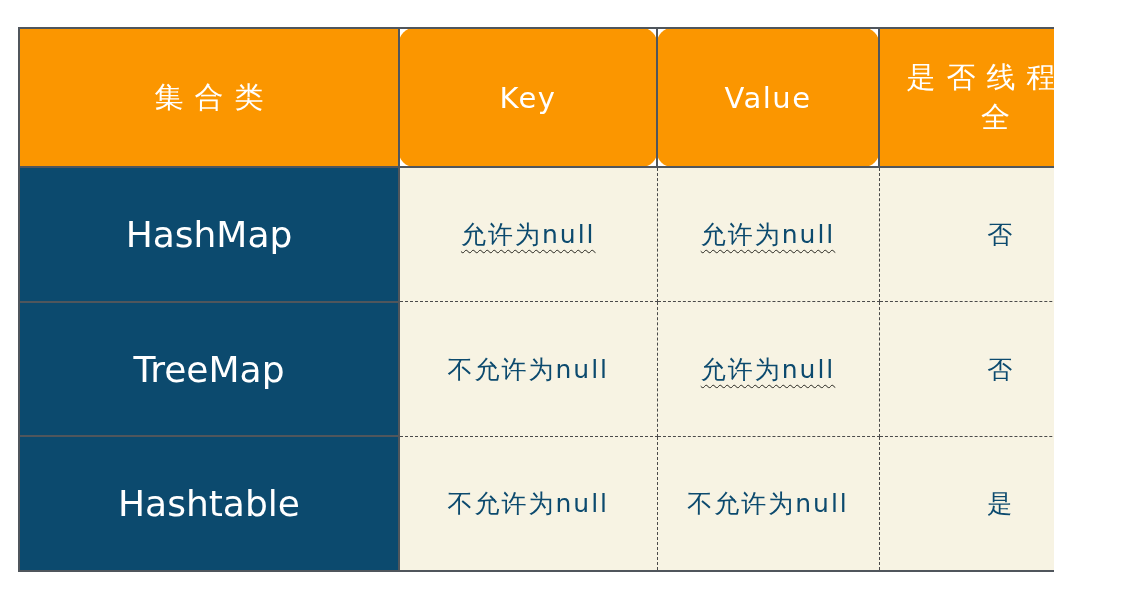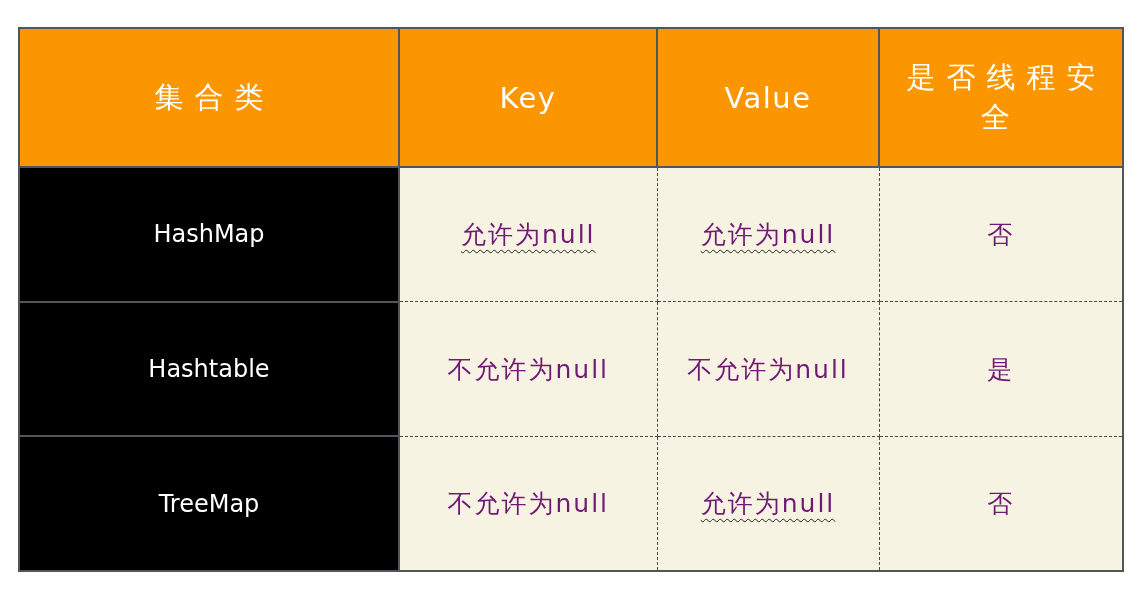--- a/index.html
+++ b/index.html
@@ -3,21 +3,21 @@
 <meta charset="utf-8">
 <style>
   html, body {
     margin: 0;
     padding: 0;
     background: #ffffff;
     font-family: "DejaVu Sans", "Liberation Sans", sans-serif;
   }
   .canvas {
     position: relative;
-    width: 1142px;
+    width: 1054px;
     height: 596px;
     background: #ffffff;
     overflow: hidden;
   }
   table.cmp {
     position: absolute;
     left: 18px;
     top: 27px;
     width: 1104px;
     height: 545px;
@@ -30,34 +30,34 @@
     background: #fb9600;
     color: #ffffff;
     font-size: 29px;
     font-weight: normal;
     height: 90px;
     text-align: center;
     vertical-align: middle;
     border: 2px solid #50565c;
   }
   .cmp th.zh { letter-spacing: 0.38em; text-indent: 0.38em; }
-  .cmp th.en { letter-spacing: 0.05em; }
+  .cmp th.en { letter-spacing: 0.05em; border-radius: 15px; }
   
   .cmp td.namecol {
-    background: #000000;
+    background: #0c4a6e;
     color: #ffffff;
-    font-size: 24px;
+    font-size: 36px;
     text-align: center;
     vertical-align: middle;
     border: 2px solid #50565c;
   }
   
   .cmp td.body {
     background: #f7f3e3;
-    color: #701a75;
+    color: #0c4a6e;
     font-size: 25px;
     letter-spacing: 0.08em;
     text-align: center;
     vertical-align: middle;
     border: 1px dashed #4a4a4a;
   }
   .cmp tr { height: 91px; }
   .wavy {
     text-decoration-line: underline;
     text-decoration-style: wavy;
@@ -86,29 +86,29 @@
     </tr>
 
     <tr>
       <td class="namecol">HashMap</td>
       <td class="body"><span class="wavy">允许为null</span></td>
       <td class="body"><span class="wavy">允许为null</span></td>
       <td class="body">否</td>
     </tr>
 
     <tr>
+      <td class="namecol">TreeMap</td>
+      <td class="body"><span>不允许为null</span></td>
+      <td class="body"><span class="wavy">允许为null</span></td>
+      <td class="body">否</td>
+    </tr>
+
+    <tr>
       <td class="namecol">Hashtable</td>
       <td class="body"><span>不允许为null</span></td>
       <td class="body"><span>不允许为null</span></td>
       <td class="body">是</td>
-    </tr>
-
-    <tr>
-      <td class="namecol">TreeMap</td>
-      <td class="body"><span>不允许为null</span></td>
-      <td class="body"><span class="wavy">允许为null</span></td>
-      <td class="body">否</td>
     </tr>
 
 
   </tbody>
     </table>
 </div>
 
 </body></html>

